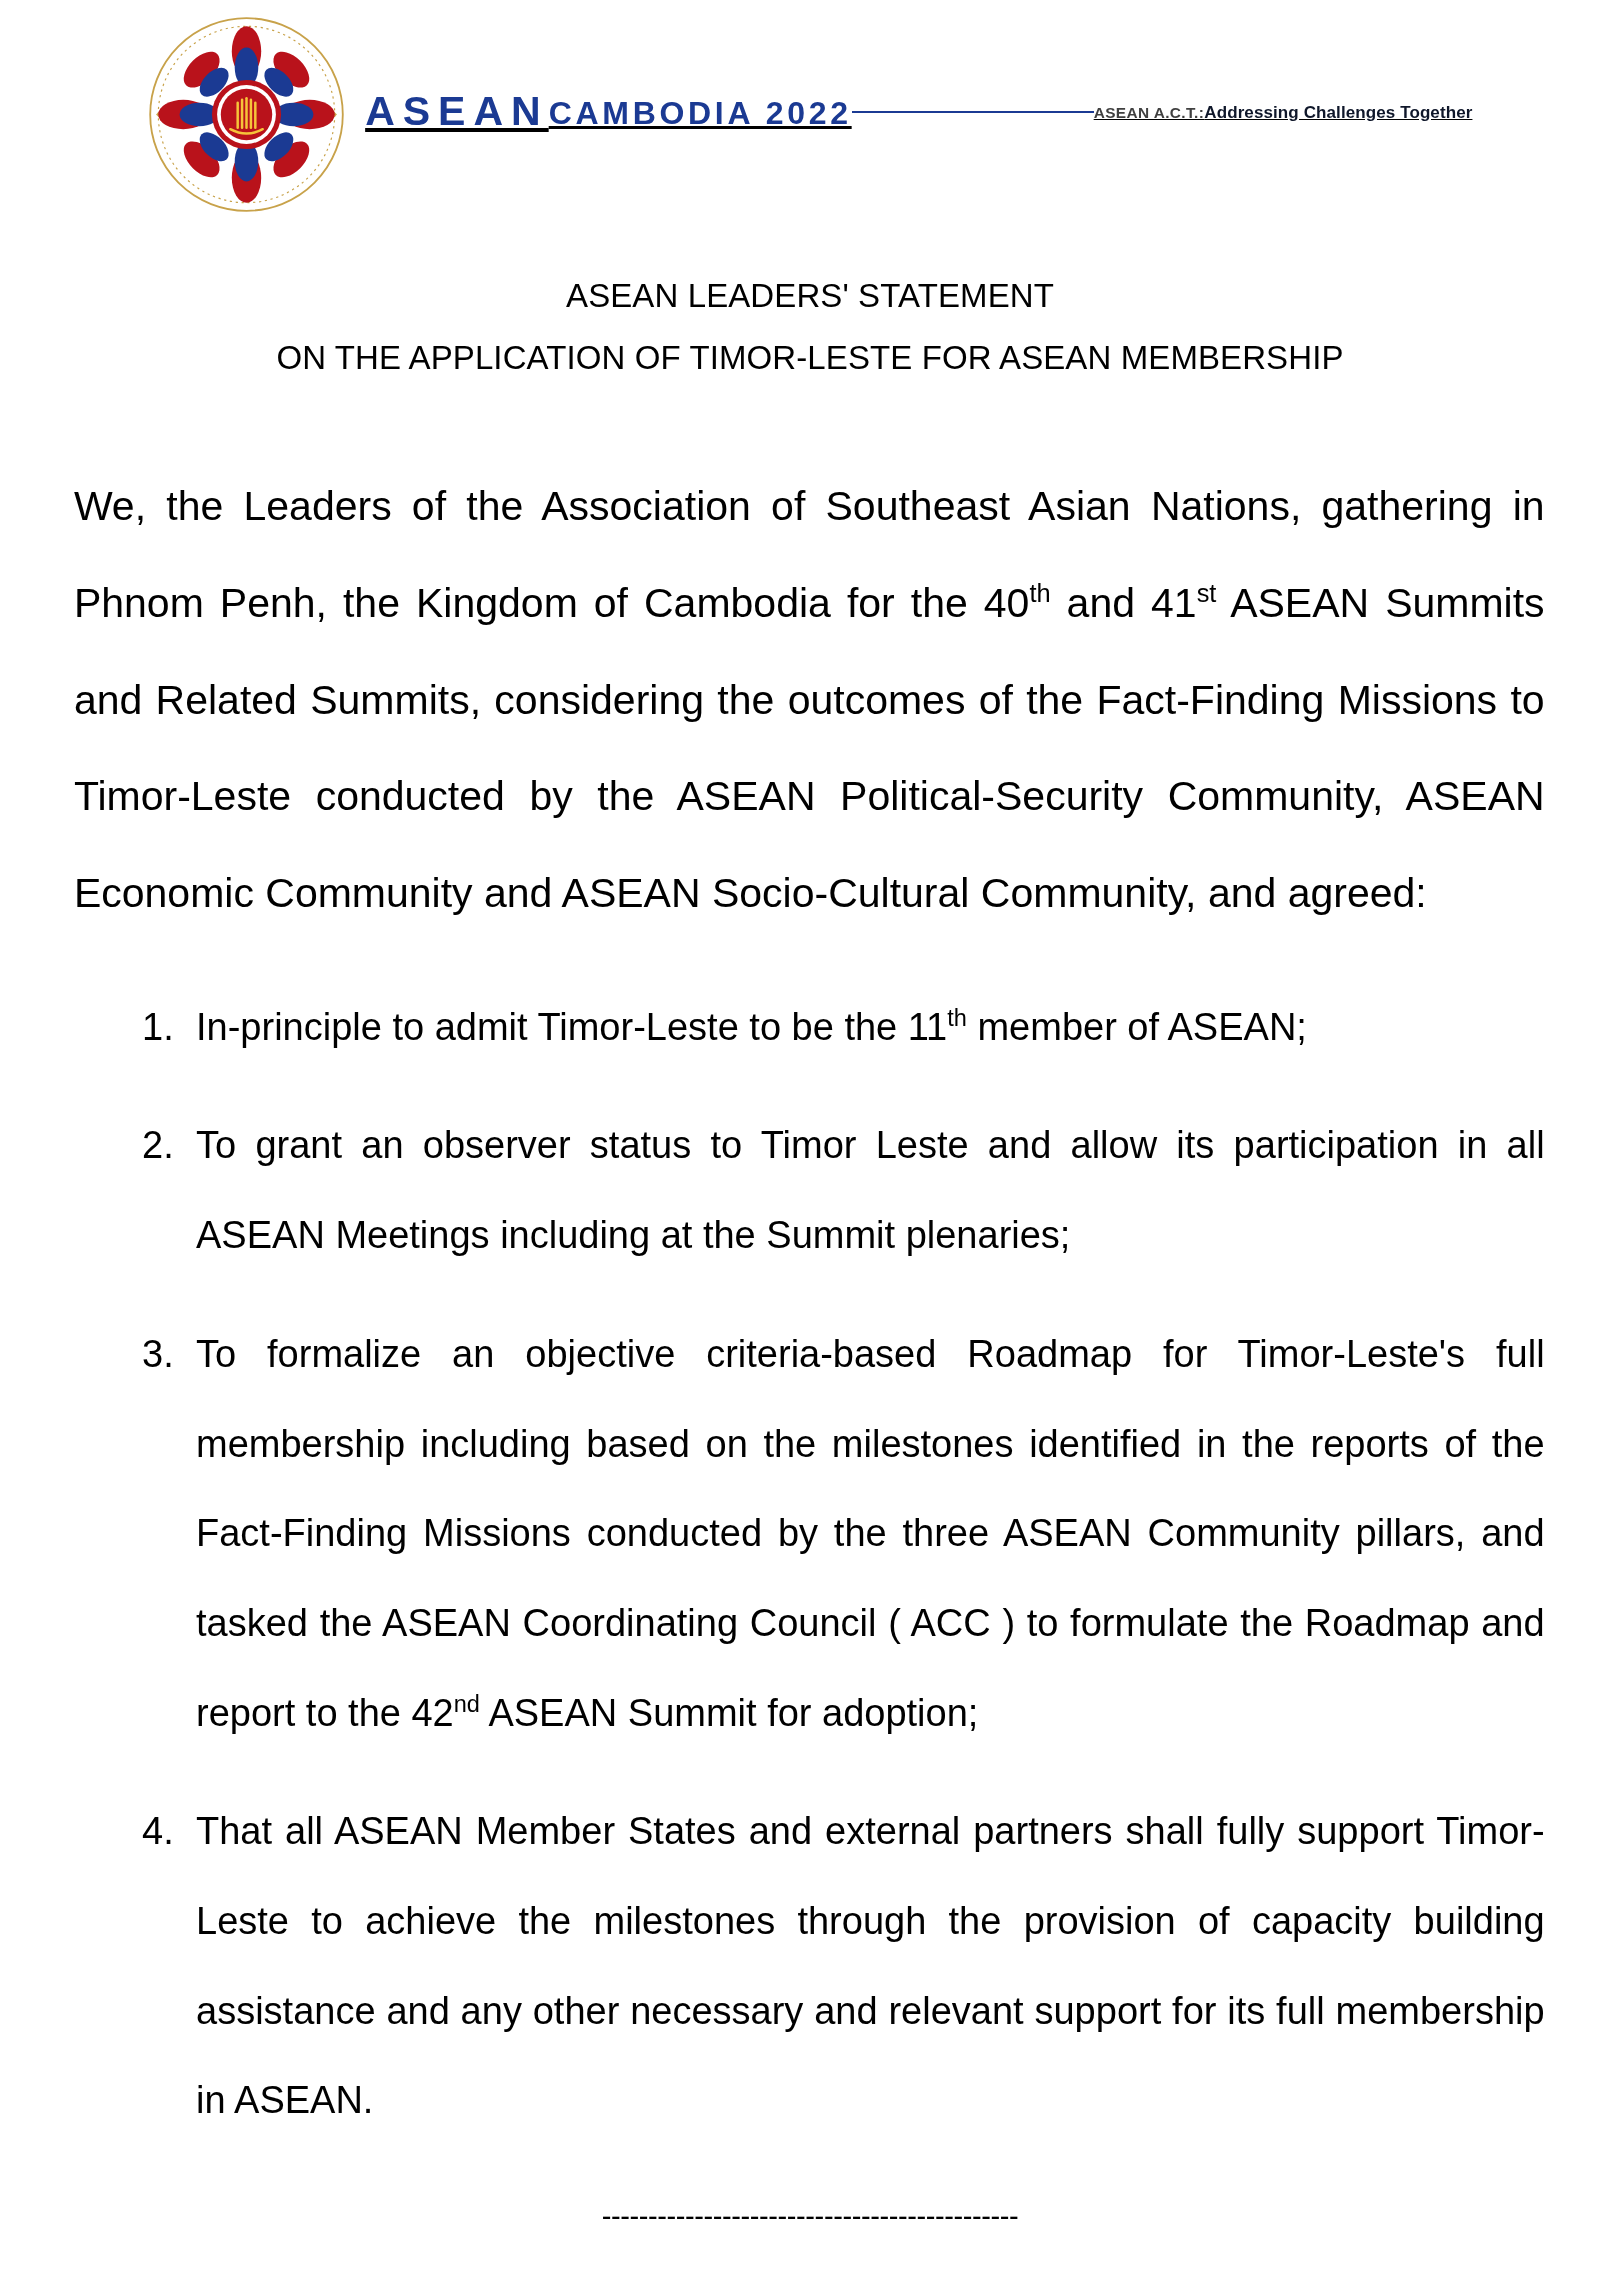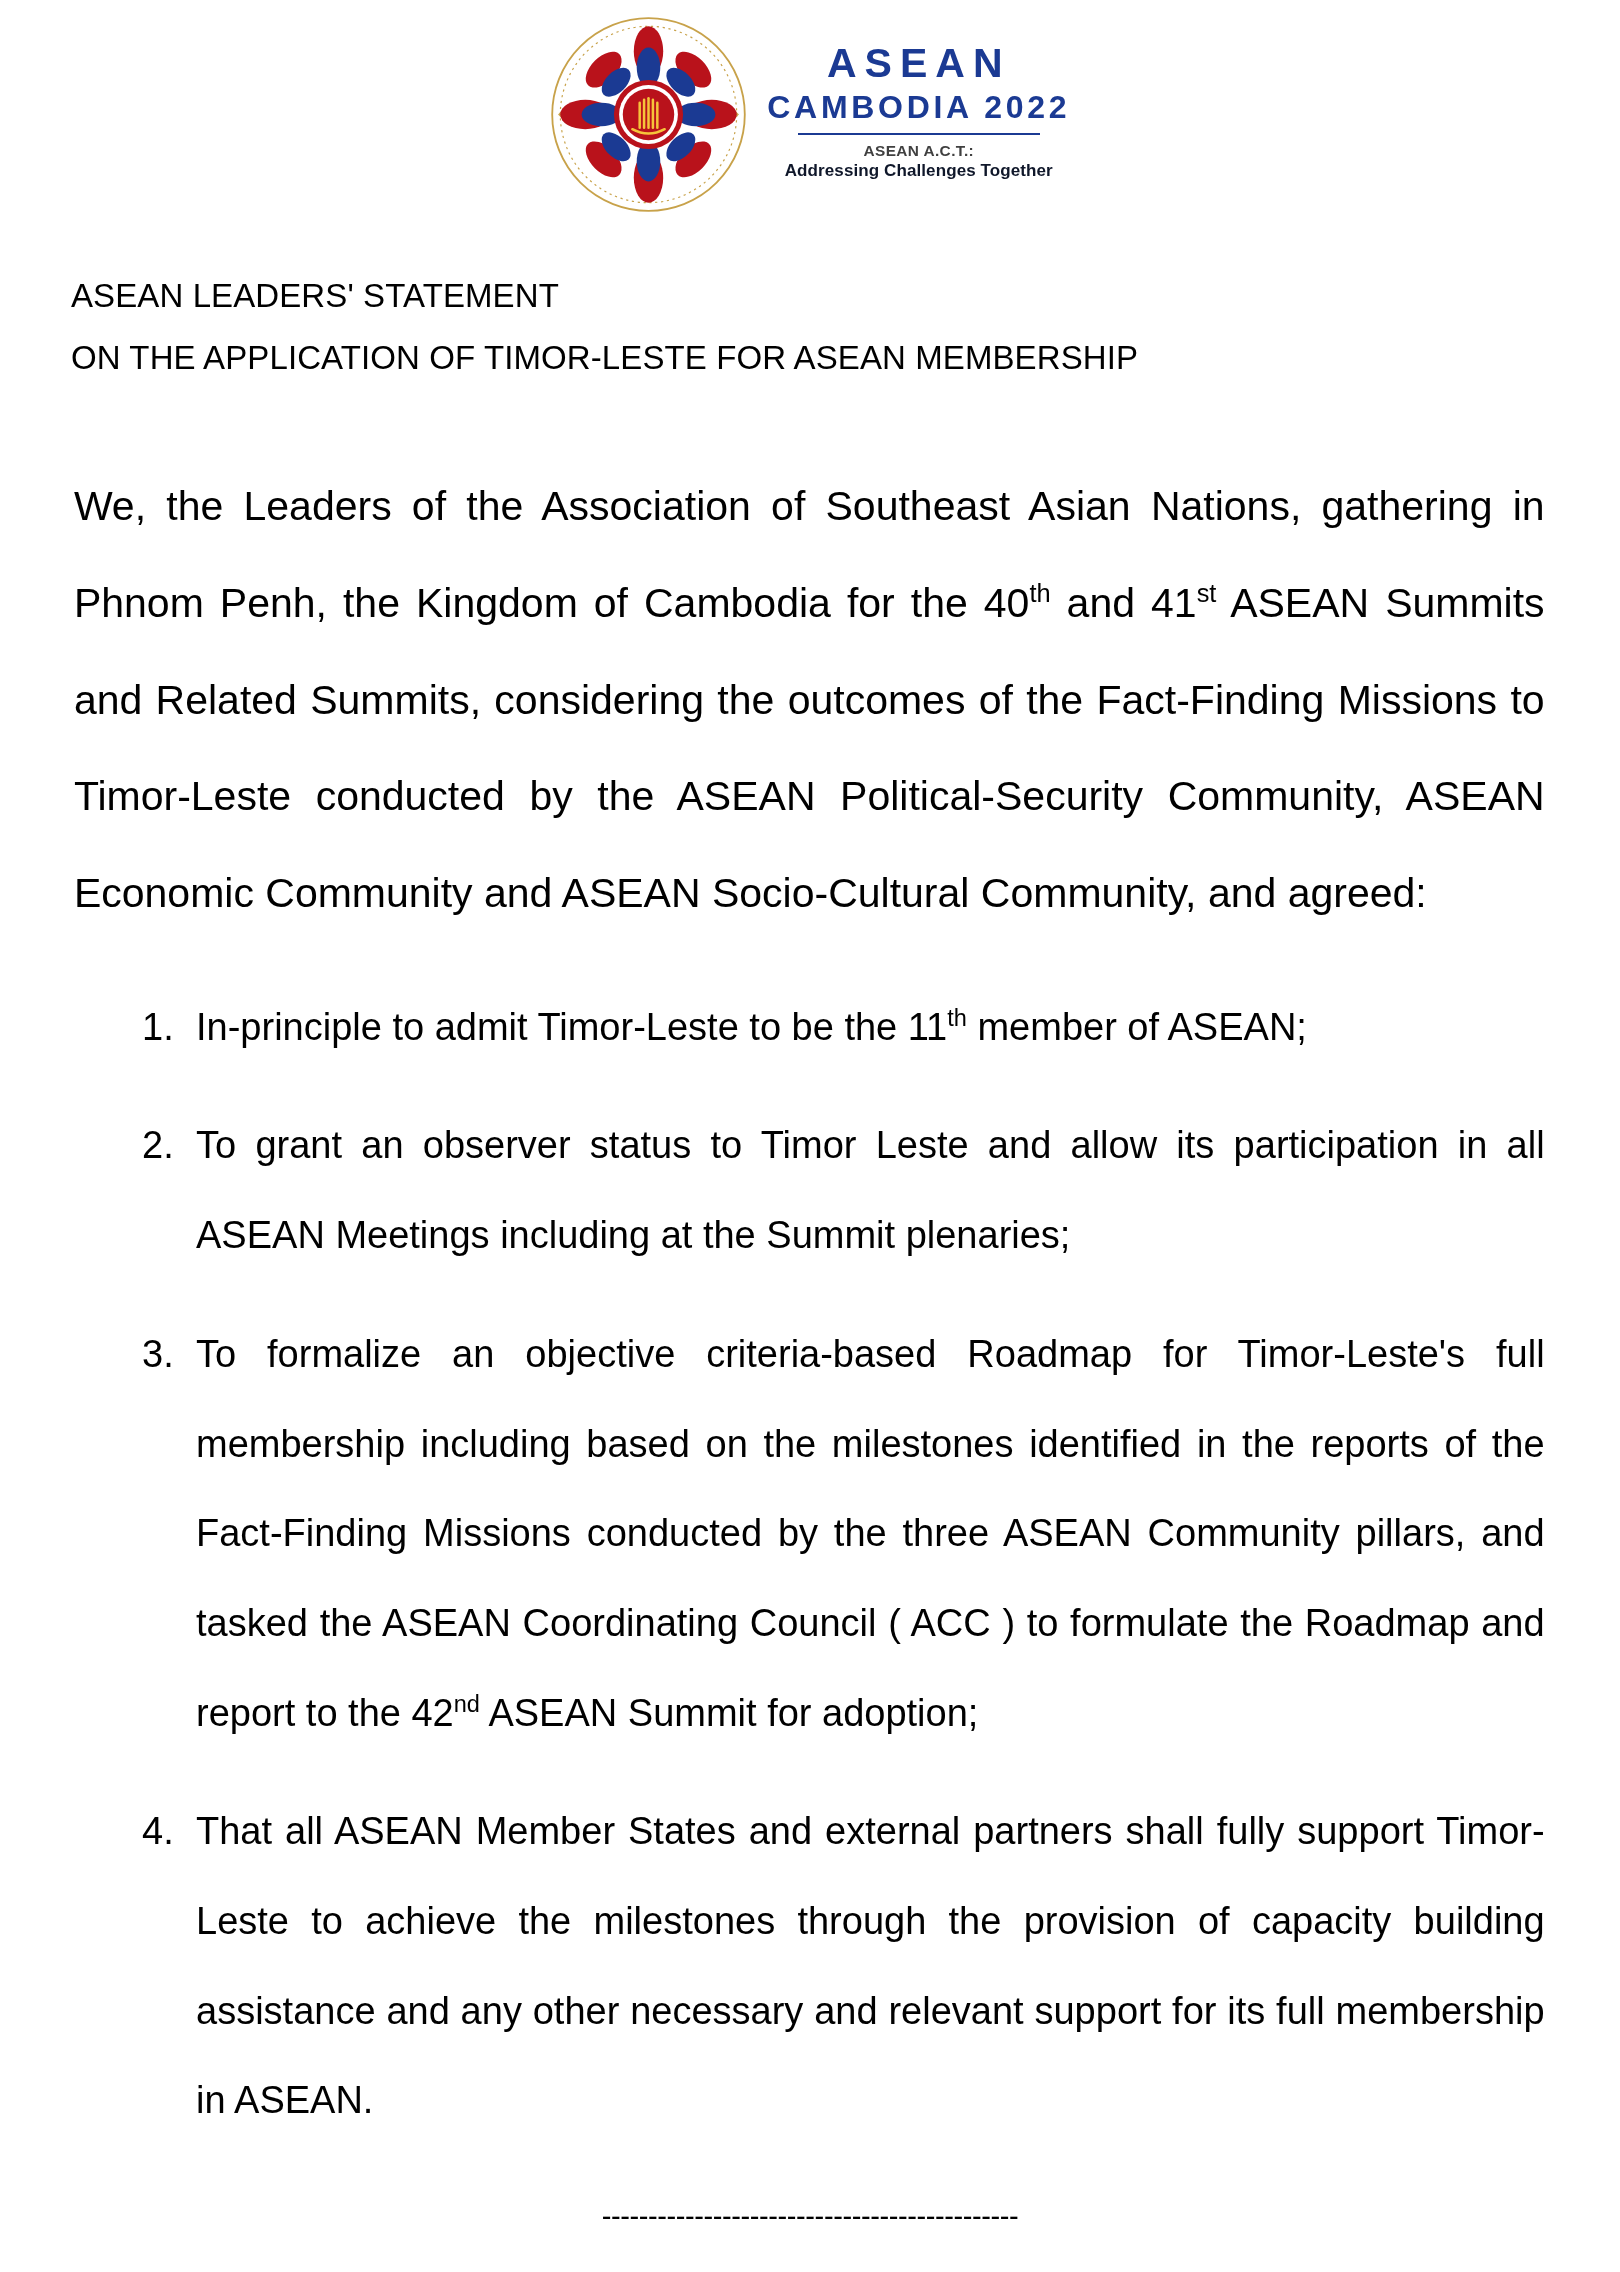--- a/index.html
+++ b/index.html
@@ -36,24 +36,25 @@
   .emblem {
     width: 197px;
     height: 197px;
     position: relative;
     flex: 0 0 auto;
   }
   .emblem svg { display: block; }
 
   .wordmark {
     display: flex;
-    flex-direction: column;
+    flex-direction: row;
     align-items: center;
     justify-content: flex-end;
     margin-top: -4.4px;
+    text-decoration: underline;
   }
   .wordmark .asean {
     font-family: "Liberation Sans", sans-serif;
     font-weight: bold;
     font-size: 41px;
     letter-spacing: 8px;
     color: #1b3a93;
     line-height: 1.02;
   }
   .wordmark .cambodia {
@@ -83,21 +84,21 @@
     font-family: "Liberation Sans", sans-serif;
     font-weight: bold;
     font-size: 17px;
     color: #0f172a;
     letter-spacing: 0.1px;
     line-height: 1.25;
   }
 
   
   .title-block {
-    text-align: left;
+    text-align: center;
     margin-top: 60px;
   }
   .doc-title-1 {
     font-size: 33px;
     line-height: 1.38;
     letter-spacing: 0.1px;
   }
   .doc-title-2 {
     font-size: 33px;
     line-height: 1.38;

